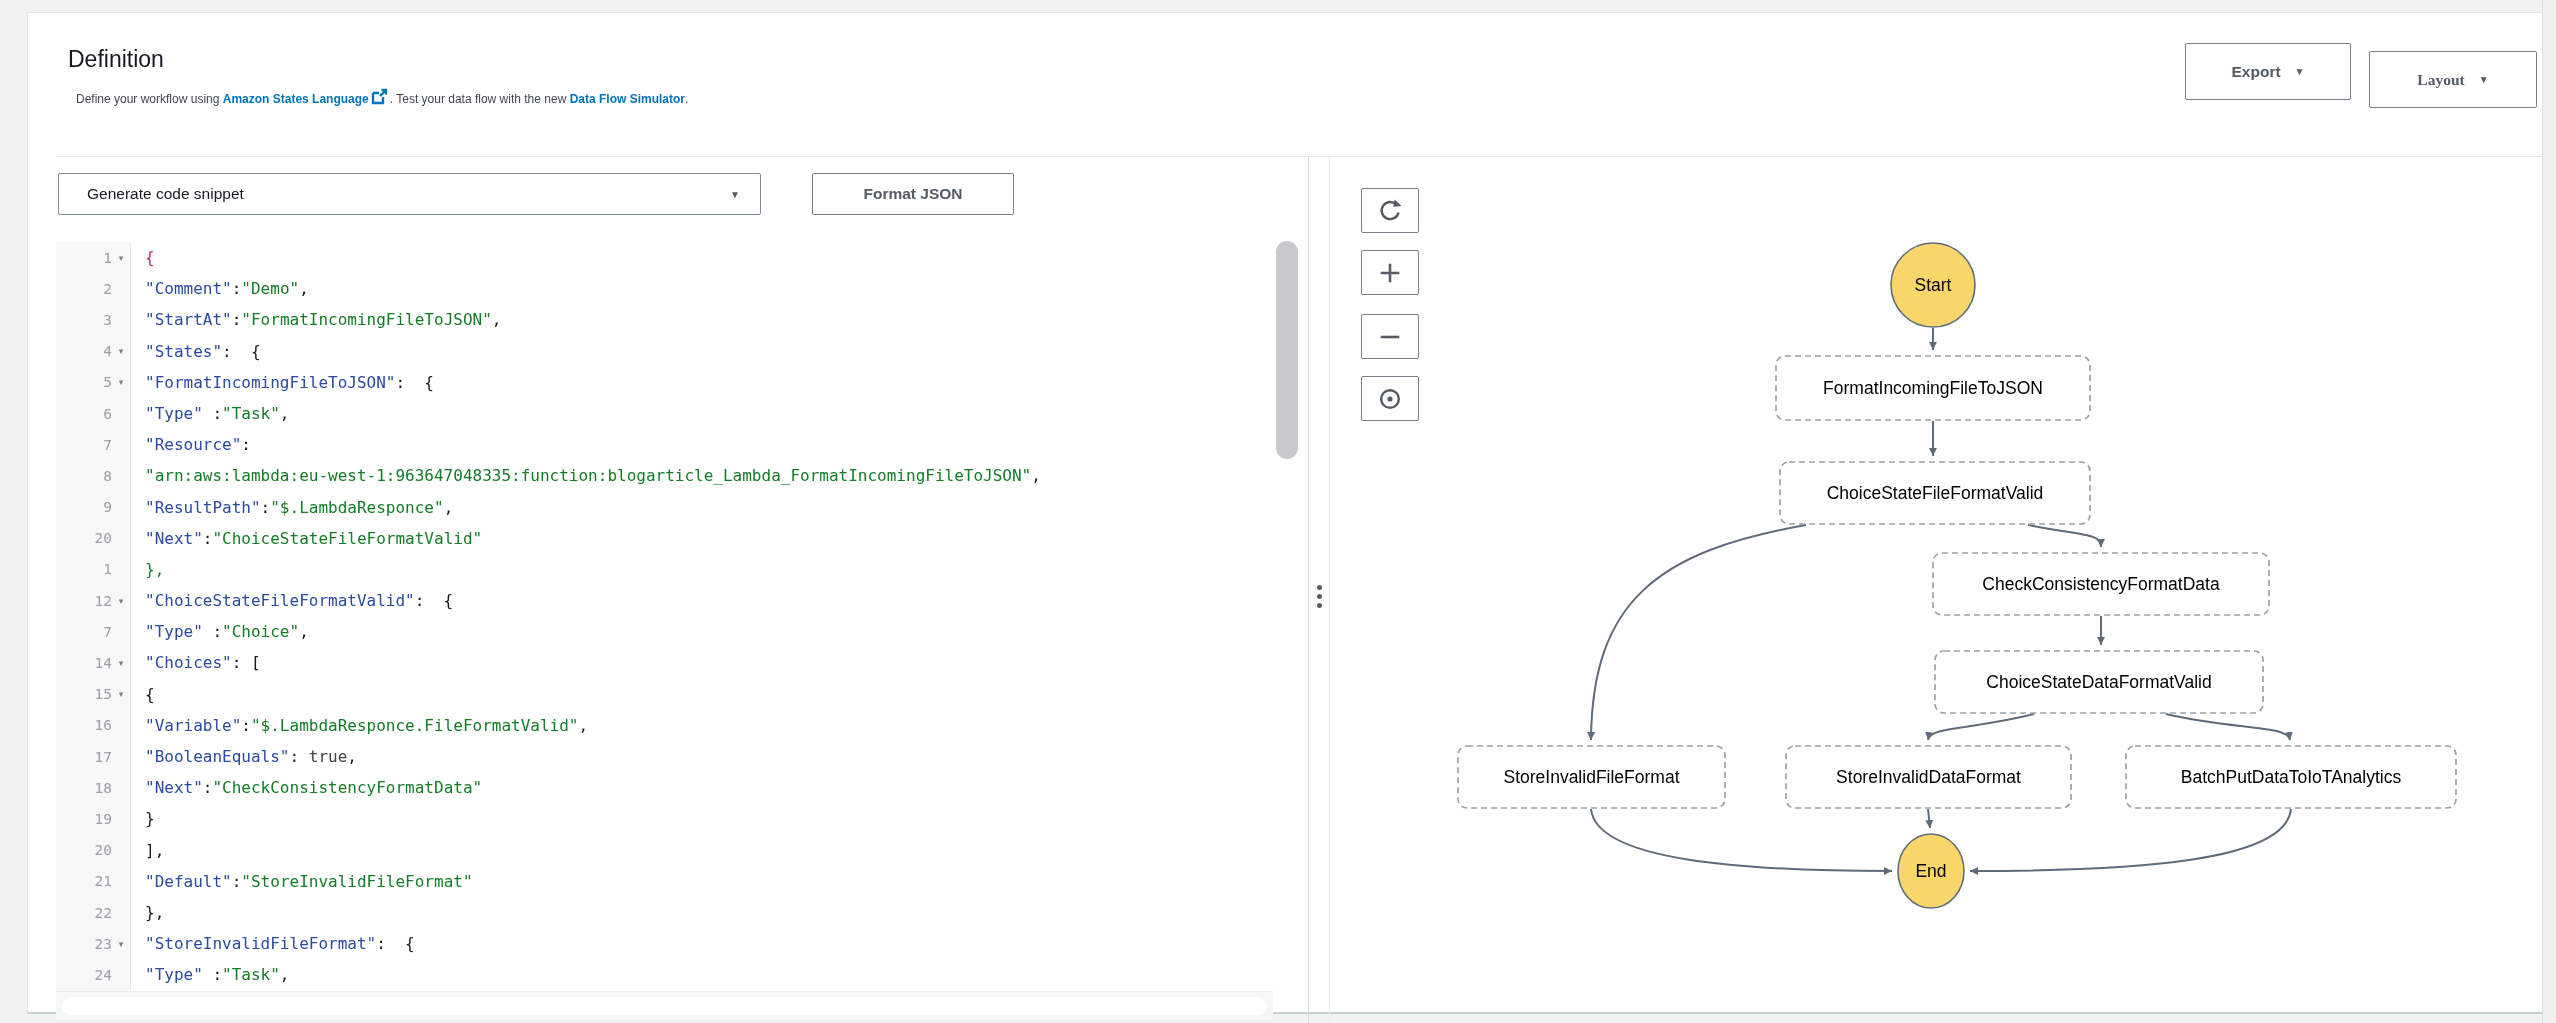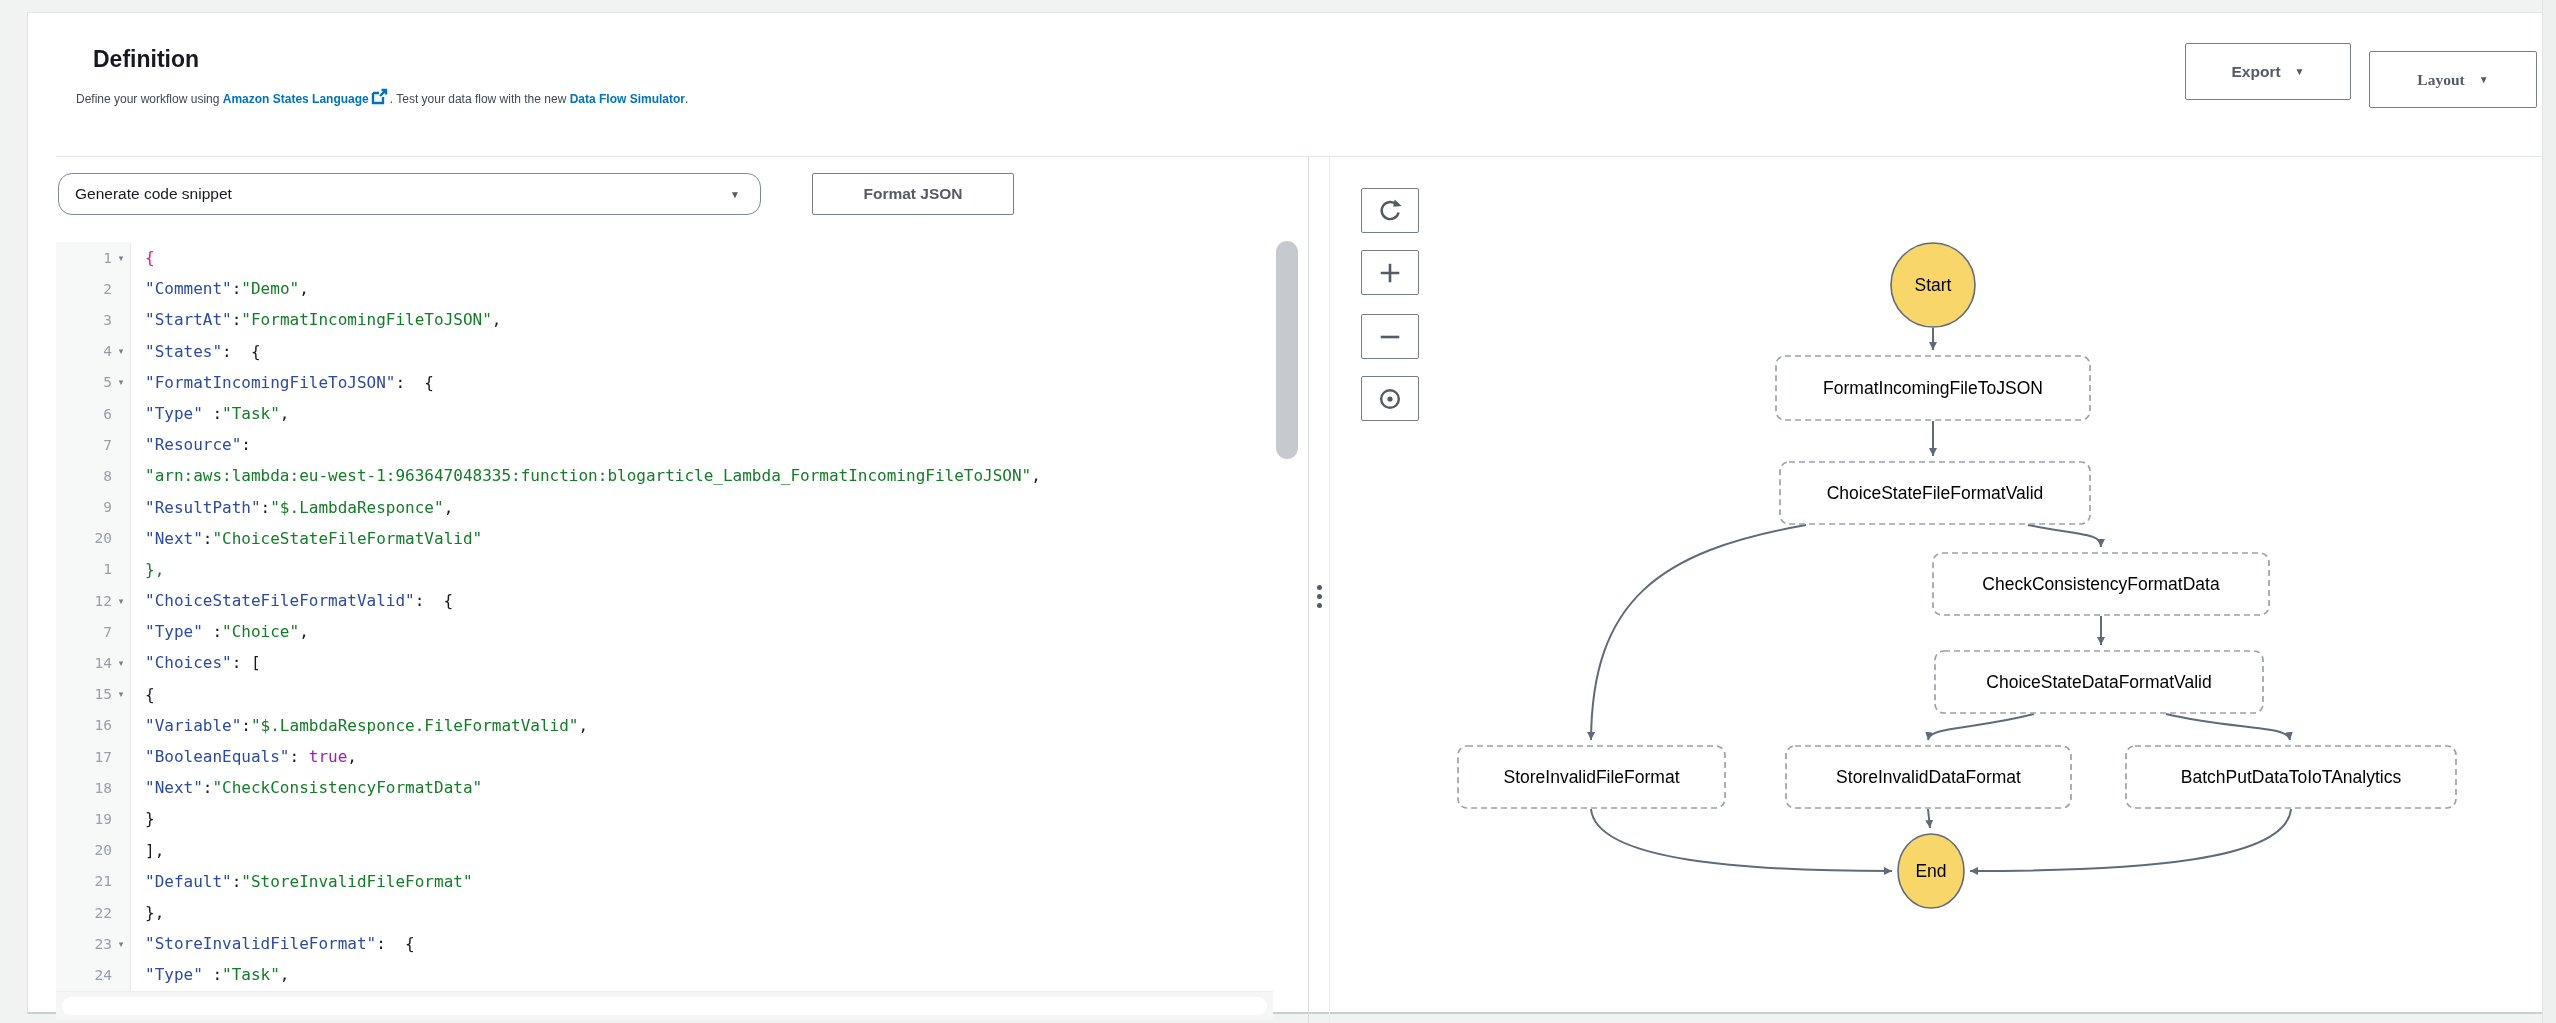--- a/index.html
+++ b/index.html
@@ -1,44 +1,44 @@
 <!DOCTYPE html>
 <html><head>
 <meta charset="utf-8">
 <style>
   html,body{margin:0;padding:0;background:#eef0f0;font-family:"Liberation Sans",sans-serif;}
   .page{position:relative;width:2556px;height:1023px;overflow:hidden;background:#f1f2f2;}
   .card{position:absolute;left:27px;top:12px;width:2516px;height:1002px;background:#ffffff;
         border:1px solid #e3e6e6;border-bottom:2px solid #c9d0d0;box-sizing:border-box;}
   
-  .title{position:absolute;left:65px;top:33px;font-size:23px;font-weight:bold;color:#16191f;}
+  .title{position:absolute;left:40px;top:33px;font-size:23px;font-weight:normal;color:#16191f;}
   .subtitle{position:absolute;left:48px;top:75px;font-size:12px;color:#3f4853;}
   .lnk{color:#0073bb;font-weight:bold;text-decoration:none;cursor:pointer;}
   .extico{display:inline-block;vertical-align:-2px;margin:0 2px;}
   .btn{position:absolute;box-sizing:border-box;height:57px;background:#fff;border:1px solid #767f87;
        border-radius:2px;font-family:"Liberation Sans",sans-serif;font-size:15.5px;font-weight:bold;color:#545b64;
        display:flex;align-items:center;justify-content:center;cursor:pointer;}
   .caret{font-size:10px;margin-left:14px;color:#545b64;}
   .hdiv{position:absolute;left:28px;top:143px;width:2487px;height:1px;background:#e4e7e7;}
   
   .select{position:absolute;left:30px;top:160px;width:703px;height:42px;box-sizing:border-box;background:#fff;
-          border:1px solid #7d8998;border-radius:14px;font-size:15.5px;color:#16191f;
-          display:flex;align-items:center;padding:0 16px;cursor:pointer;}
+          border:1px solid #7d8998;border-radius:2px;font-size:15.5px;color:#16191f;
+          display:flex;align-items:center;padding:0 28px;cursor:pointer;}
   .select .caret{position:absolute;right:20px;}
   .fmtbtn{left:768px;top:160px;width:202px;height:42px;margin-left:16px;}
   
   .gutter{position:absolute;left:28px;top:229px;width:75px;height:749px;background:#f7f8f8;
           border-right:1px solid #e8eaea;overflow:hidden;box-sizing:border-box;}
   .gl{height:31.2px;display:flex;align-items:center;justify-content:flex-end;}
   .ln{font-family:"DejaVu Sans Mono",monospace;font-size:14.5px;color:#9aa0a6;}
   .fold{width:18px;text-align:center;font-size:9px;color:#787f86;}
   .code{position:absolute;left:104px;top:229px;width:1140px;height:749px;overflow:hidden;
         font-family:"DejaVu Sans Mono",monospace;font-size:16px;cursor:text;}
   .cl{height:31.2px;line-height:31.2px;white-space:pre;padding-left:13px;}
-  .tk-k{color:#2b4aa0}.tk-s{color:#127c27}.tk-p{color:#16191f}.tk-b{color:#a21caf}
+  .tk-k{color:#2b4aa0}.tk-s{color:#127c27}.tk-p{color:#16191f}.tk-b{color:#404040}
   .tk-m{color:#e6187f}.tk-g{color:#127c27}
   .vsb{position:absolute;left:1248px;top:228px;width:22px;height:218px;border-radius:11px;background:#c6cace;cursor:pointer;}
   .hsb{position:absolute;left:28px;top:978px;width:1217px;height:29px;background:#f5f7f7;border-top:1px solid #eceeee;box-sizing:border-box;}
   .hsbthumb{margin:5px 6px;height:18px;border-radius:9px;background:#ffffff;}
   
   .vline1{position:absolute;left:1280px;top:144px;width:1px;height:870px;background:#d5dbdb;}
   .vline2{position:absolute;left:1301px;top:144px;width:1px;height:870px;background:#ebeeee;}
   .splitdots{position:absolute;left:1285px;top:568px;width:12px;cursor:col-resize;}
   .splitdots div{width:5px;height:5px;border-radius:50%;background:#545b64;margin:4px auto;}
   

